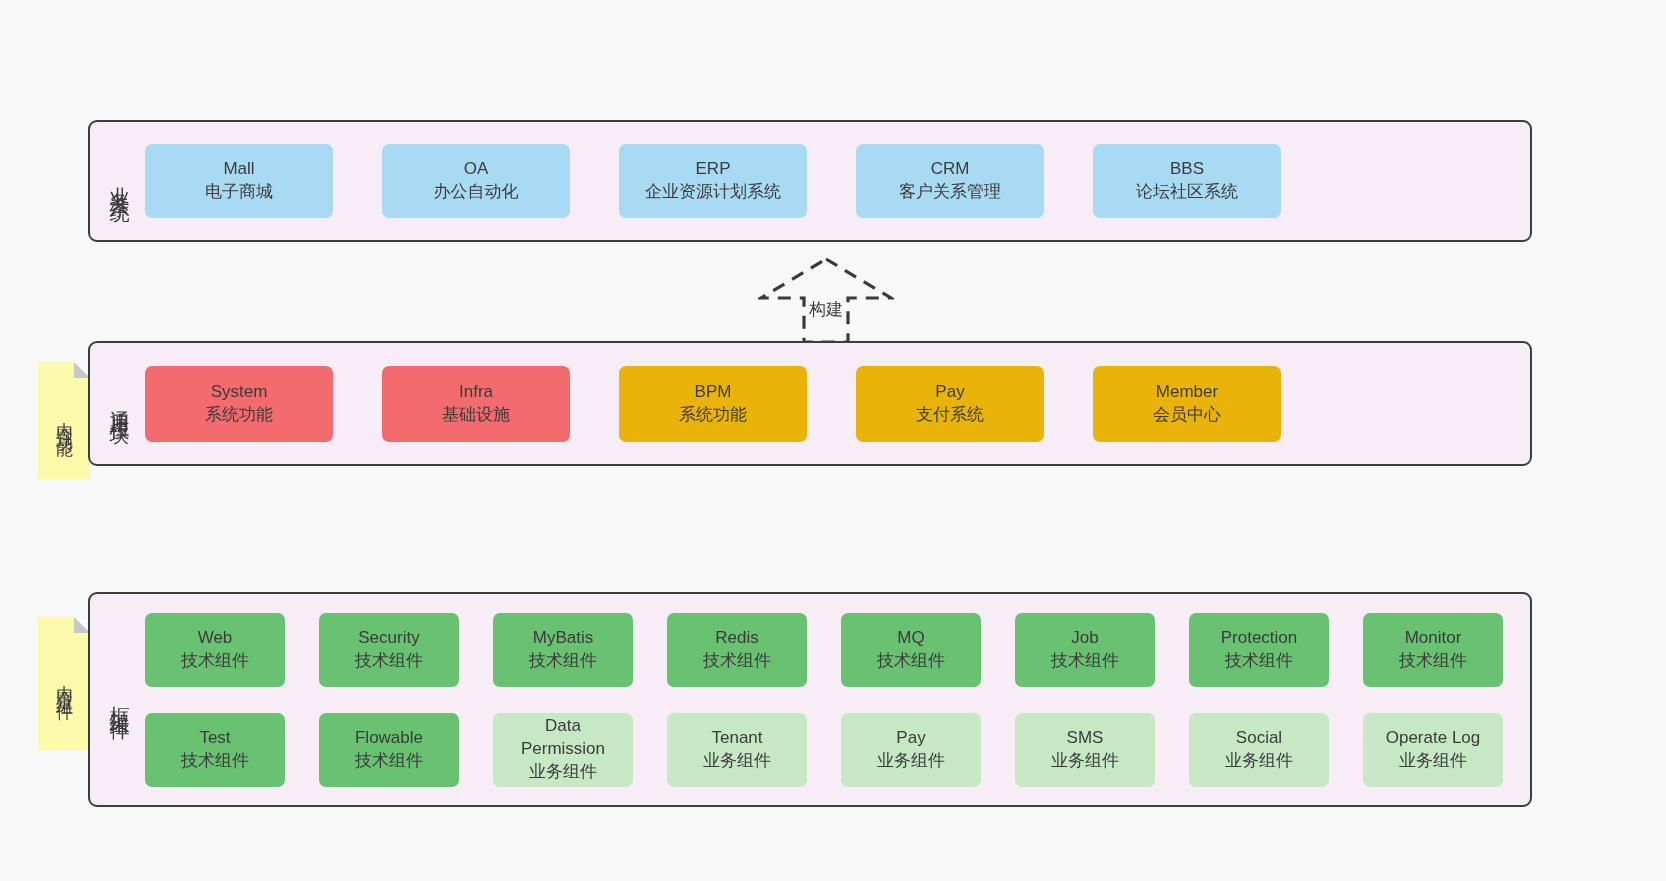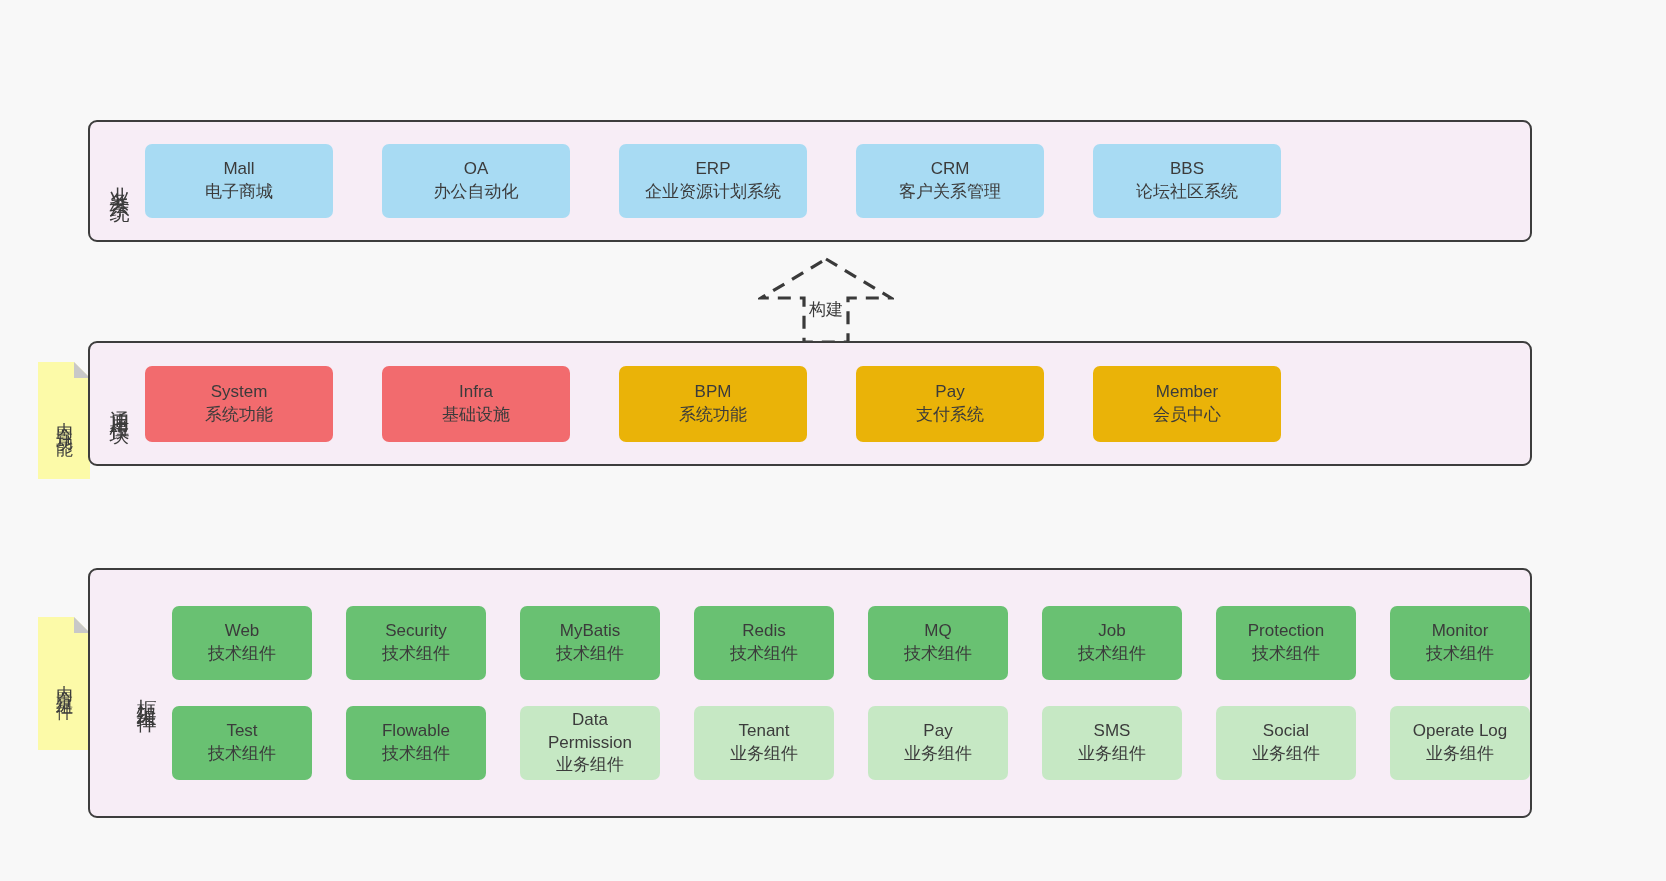--- a/index.html
+++ b/index.html
@@ -6,21 +6,21 @@
   .canvas{position:relative;width:1666px;height:881px;background:#f8f8f8;overflow:hidden;}
 
   
   .section{
     position:absolute;left:88px;width:1444px;
     background:#f7edf6;border:2px solid #3d3d3d;border-radius:9px;
     box-sizing:border-box;display:flex;align-items:center;z-index:1;
   }
   .sec-business{top:120px;height:122px;}
   .sec-modules{top:341px;height:125px;}
-  .sec-components{top:568px;height:250px;justify-content:flex-end;}
+  .sec-components{top:592px;height:215px;}
 
   .vlabel{
     writing-mode:vertical-rl;text-orientation:upright;
     font-size:20px;letter-spacing:5px;color:#3b3b3b;
     margin-left:13px;width:34px;text-align:center;flex:0 0 auto;
     line-height:34px;
   }
   .boxes{display:flex;gap:49px;margin-left:8px;align-items:center;}
   .rows{display:flex;flex-direction:column;gap:26px;margin-left:8px;}
   .rows .boxes{margin-left:0;gap:34px;}

